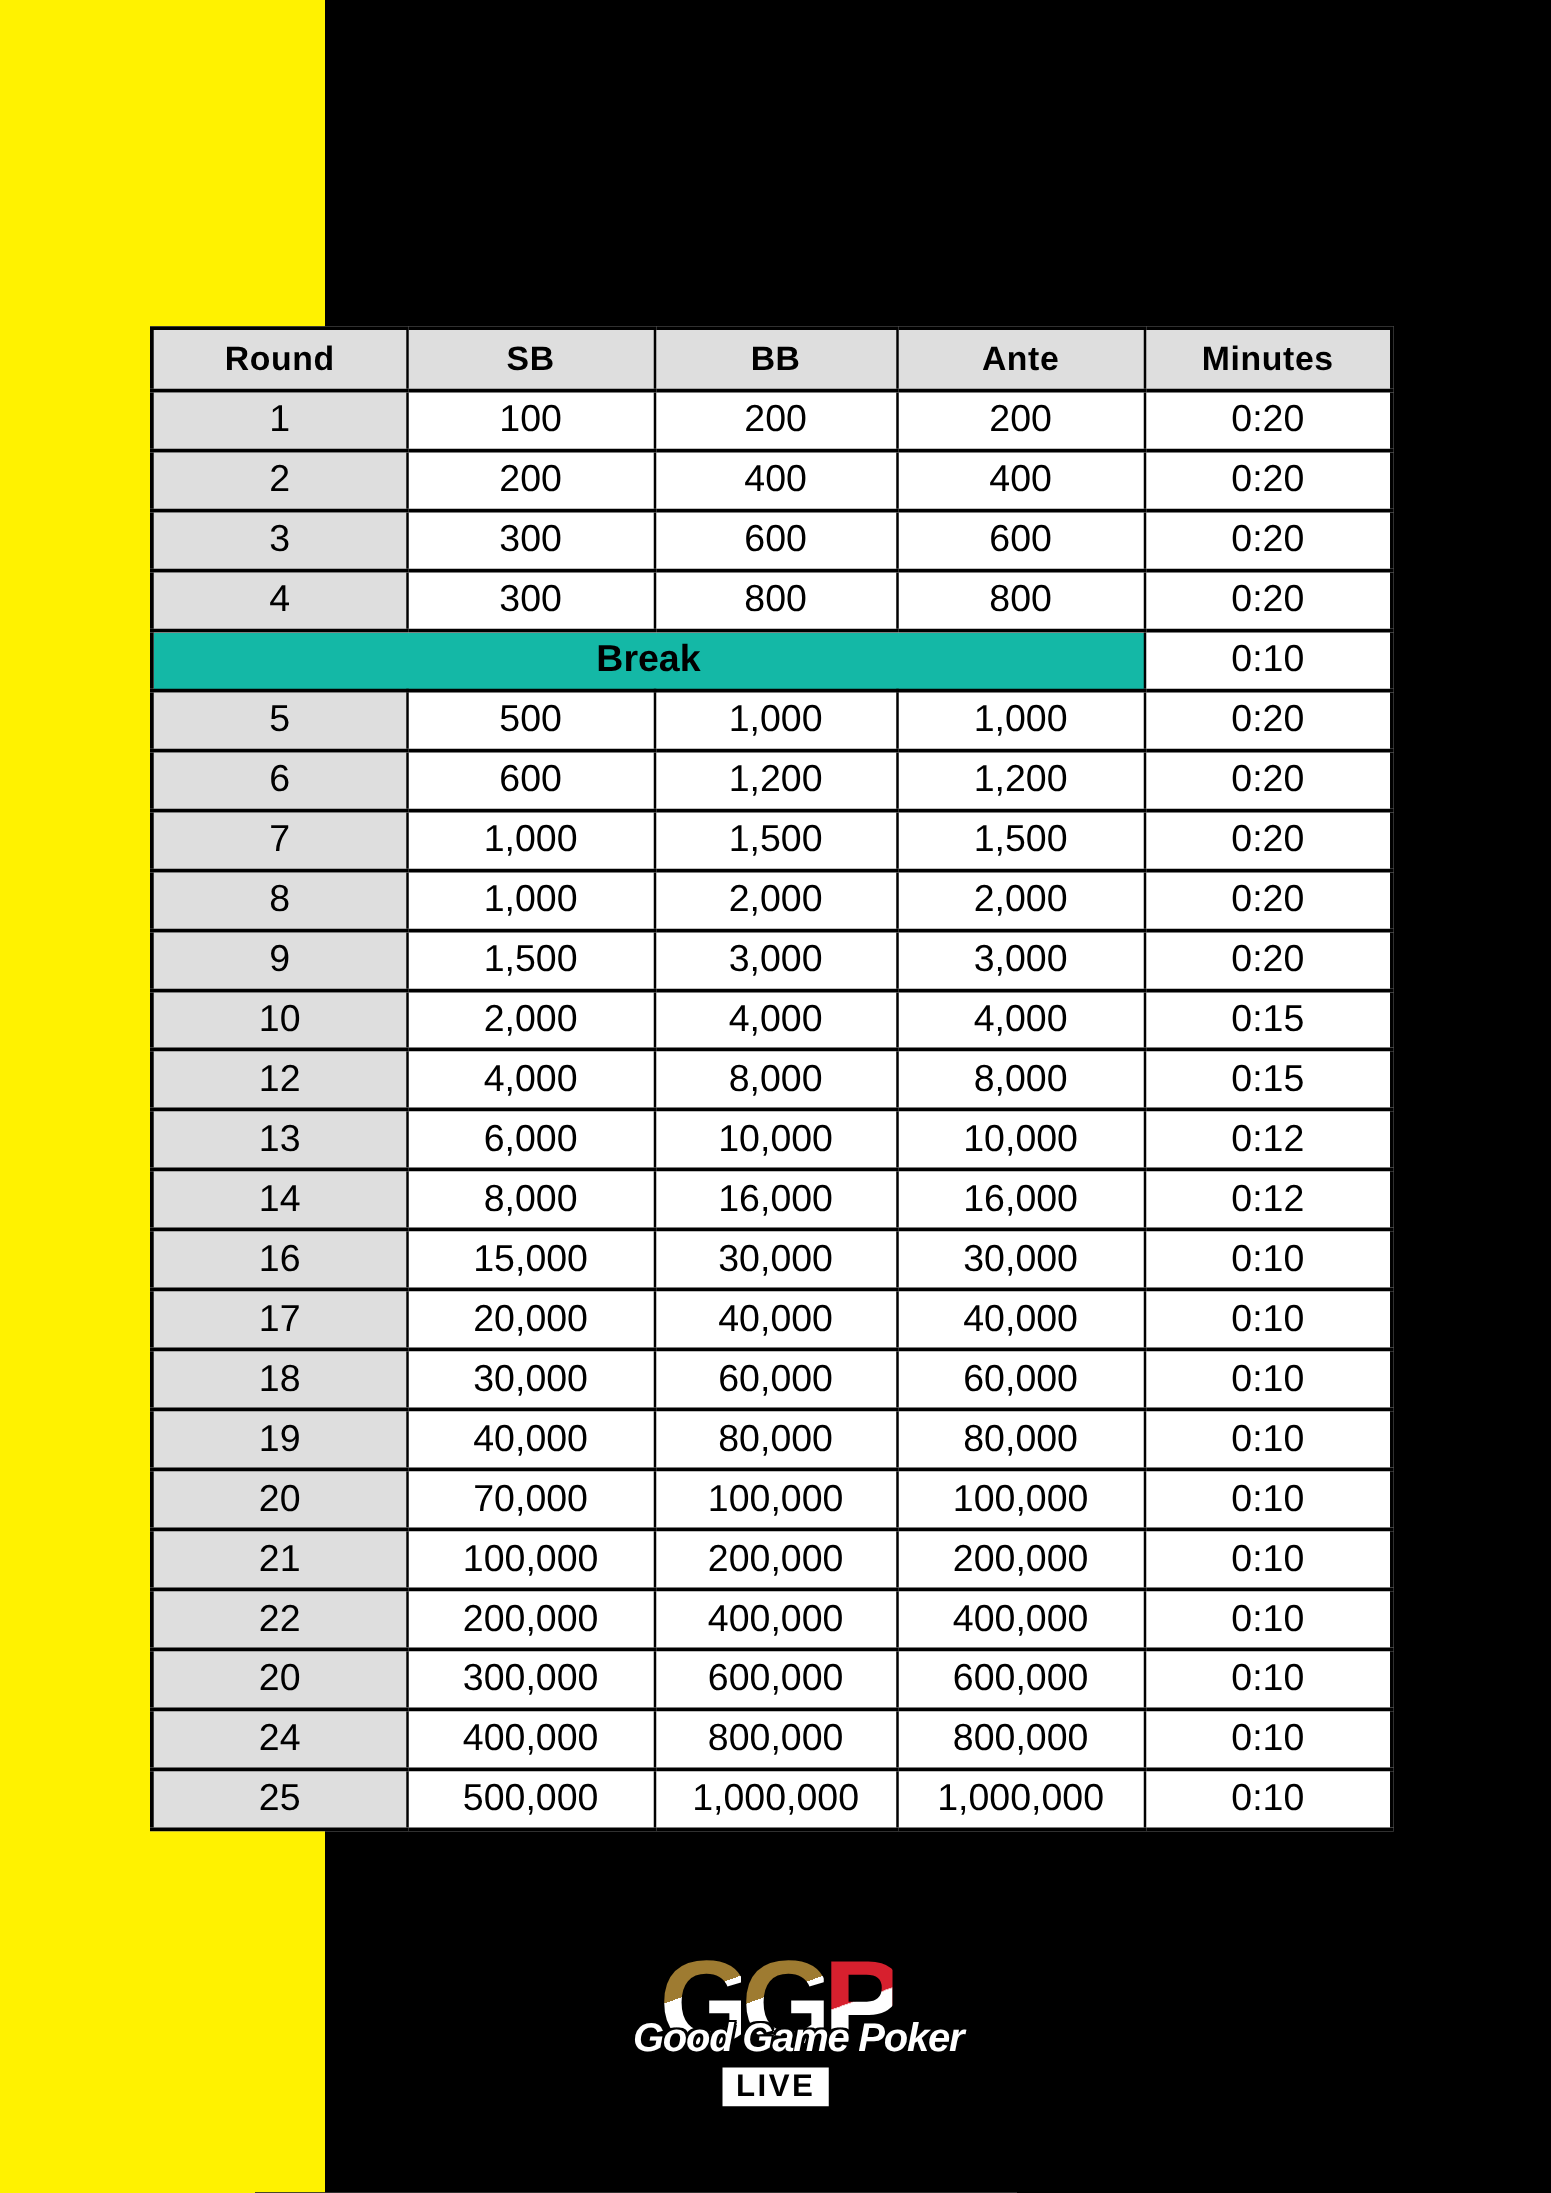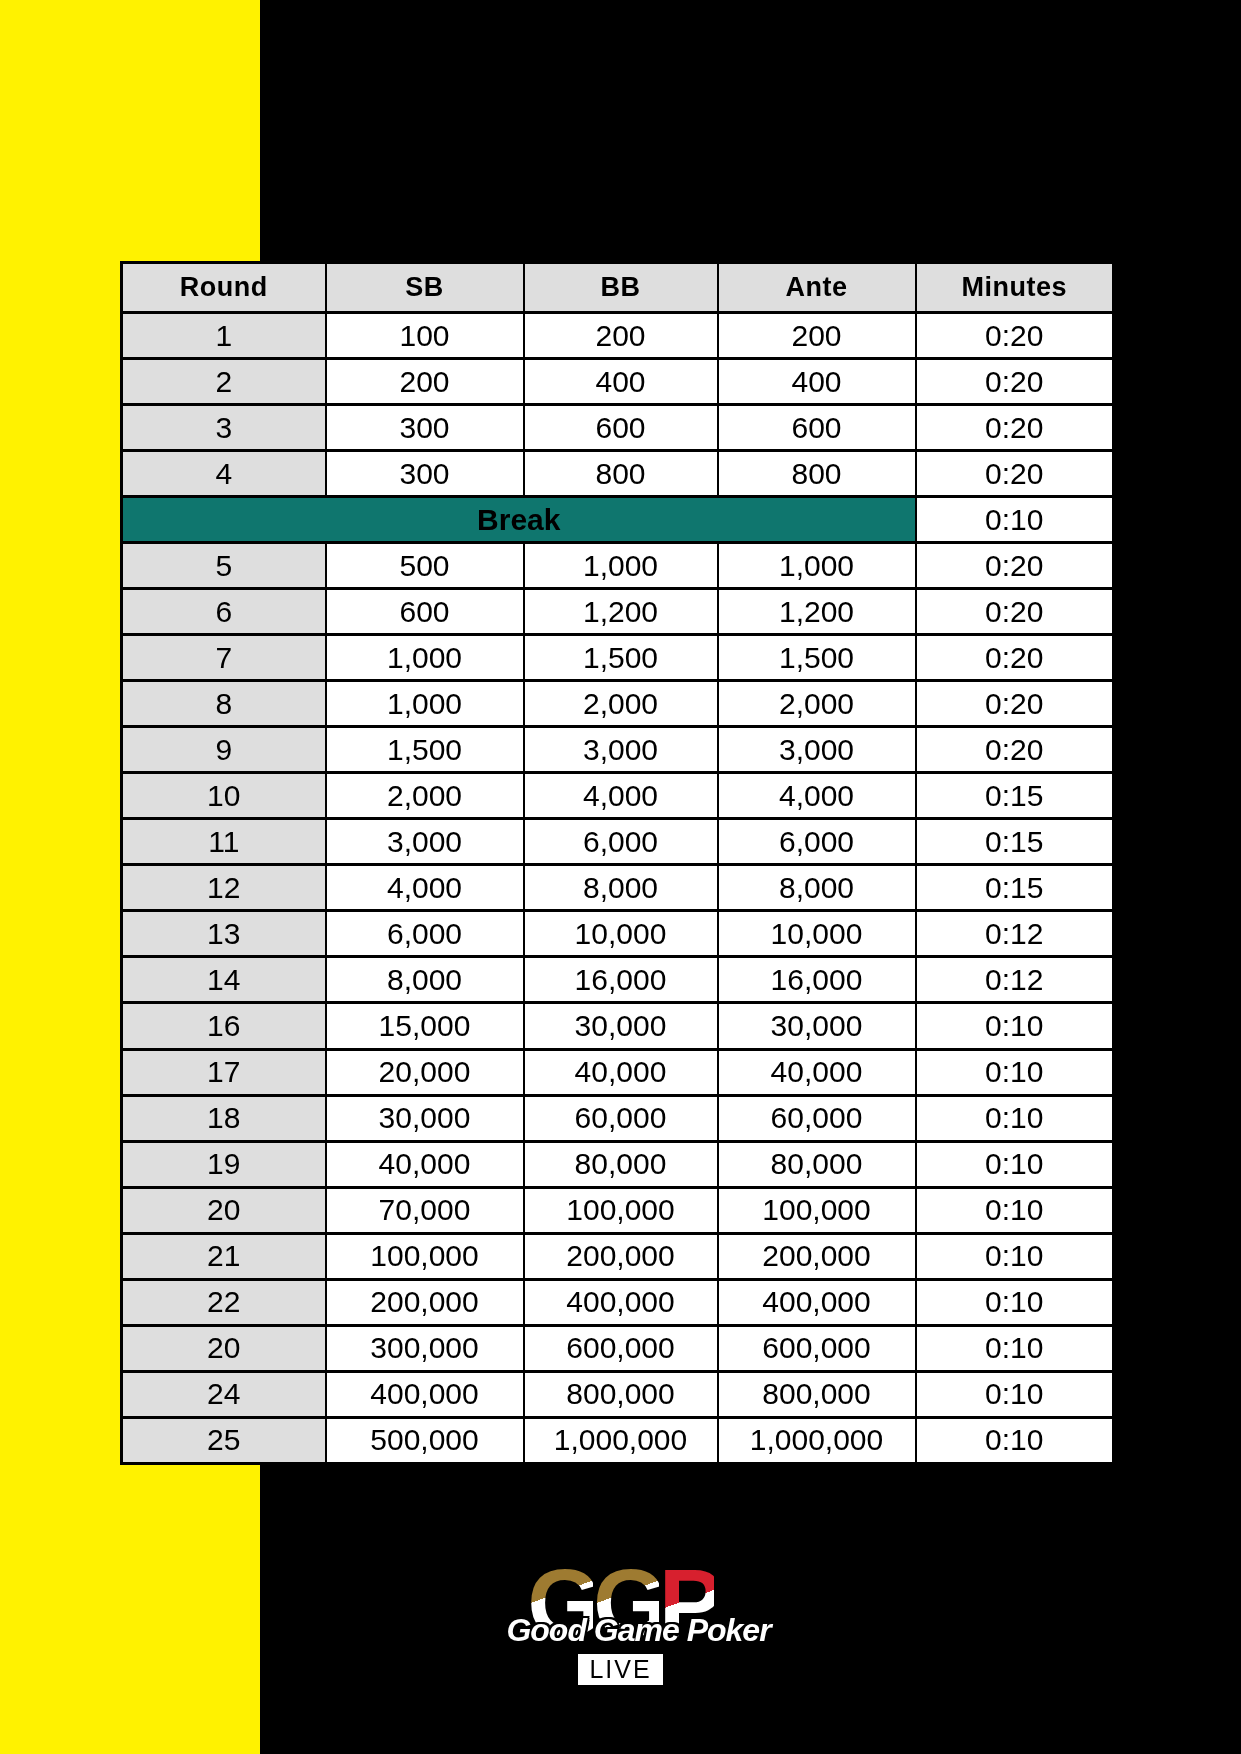--- a/index.html
+++ b/index.html
@@ -10,34 +10,34 @@
   table.blinds{position:absolute;left:120px;top:261px;width:992px;height:1204px;
                border-collapse:collapse;table-layout:fixed;background:#fff;
                border:3px solid #000;}
   .blinds th,.blinds td{border:2px solid #000;border-top-width:3px;border-bottom-width:3px;
                text-align:center;vertical-align:middle;color:#000;padding:0;overflow:hidden;}
   .blinds thead tr{height:50px;}
   .blinds tbody tr{height:44px;}
   .blinds th{background:#DEDEDE;font-size:27px;font-weight:600;letter-spacing:.5px;}
   .blinds td{background:#fff;font-size:30px;font-weight:500;}
   .blinds tbody td:first-child{background:#DEDEDE;}
-  .blinds tbody td.band{background:#0f766e;font-weight:600;margin-top:37px;}
+  .blinds tbody td.band{background:#14b8a6;font-weight:600;margin-top:37px;}
 
   .logo{position:absolute;left:0;top:1562px;width:100%;text-align:center;line-height:1;}
   .monogram{font-size:96px;font-weight:800;letter-spacing:-9px;line-height:.85;}
   .monogram span{display:inline-block;-webkit-background-clip:text;background-clip:text;
                  color:transparent;-webkit-text-fill-color:transparent;}
   .monogram .g{background-image:linear-gradient(160deg,#9E7B31 40%,#FFFFFF 40%);}
   .monogram .p{background-image:linear-gradient(160deg,#D7202E 47%,#FFFFFF 47%);}
   .wordmark{position:relative;z-index:2;margin-top:-30px;font-size:32px;font-style:italic;
             font-weight:700;color:#fff;letter-spacing:-1px;
             text-shadow:-2px -2px 0 #000,2px -2px 0 #000,-2px 2px 0 #000,2px 2px 0 #000,
                         0 -2px 0 #000,0 2px 0 #000,-2px 0 0 #000,2px 0 0 #000;padding-left:36px;}
   .live-badge{display:inline-block;margin-top:8px;background:#fff;color:#000;
-              font-size:25px;font-weight:400;letter-spacing:2px;line-height:29px;
+              font-size:25px;font-weight:700;letter-spacing:2px;line-height:29px;
               padding:1px 11px;}
 </style>
 </head>
 <body>
 
 <div class="canvas">
   <div class="stripe"></div>
 
   <table class="blinds">
     <colgroup>
@@ -125,27 +125,20 @@
           <td>0:20</td>
         </tr>
         <tr>
           <td>10</td>
           <td>2,000</td>
           <td>4,000</td>
           <td>4,000</td>
           <td>0:15</td>
         </tr>
         <tr>
-          <td>11</td>
-          <td>3,000</td>
-          <td>6,000</td>
-          <td>6,000</td>
-          <td>0:15</td>
-        </tr>
-        <tr>
           <td>12</td>
           <td>4,000</td>
           <td>8,000</td>
           <td>8,000</td>
           <td>0:15</td>
         </tr>
         <tr>
           <td>13</td>
           <td>6,000</td>
           <td>10,000</td>

